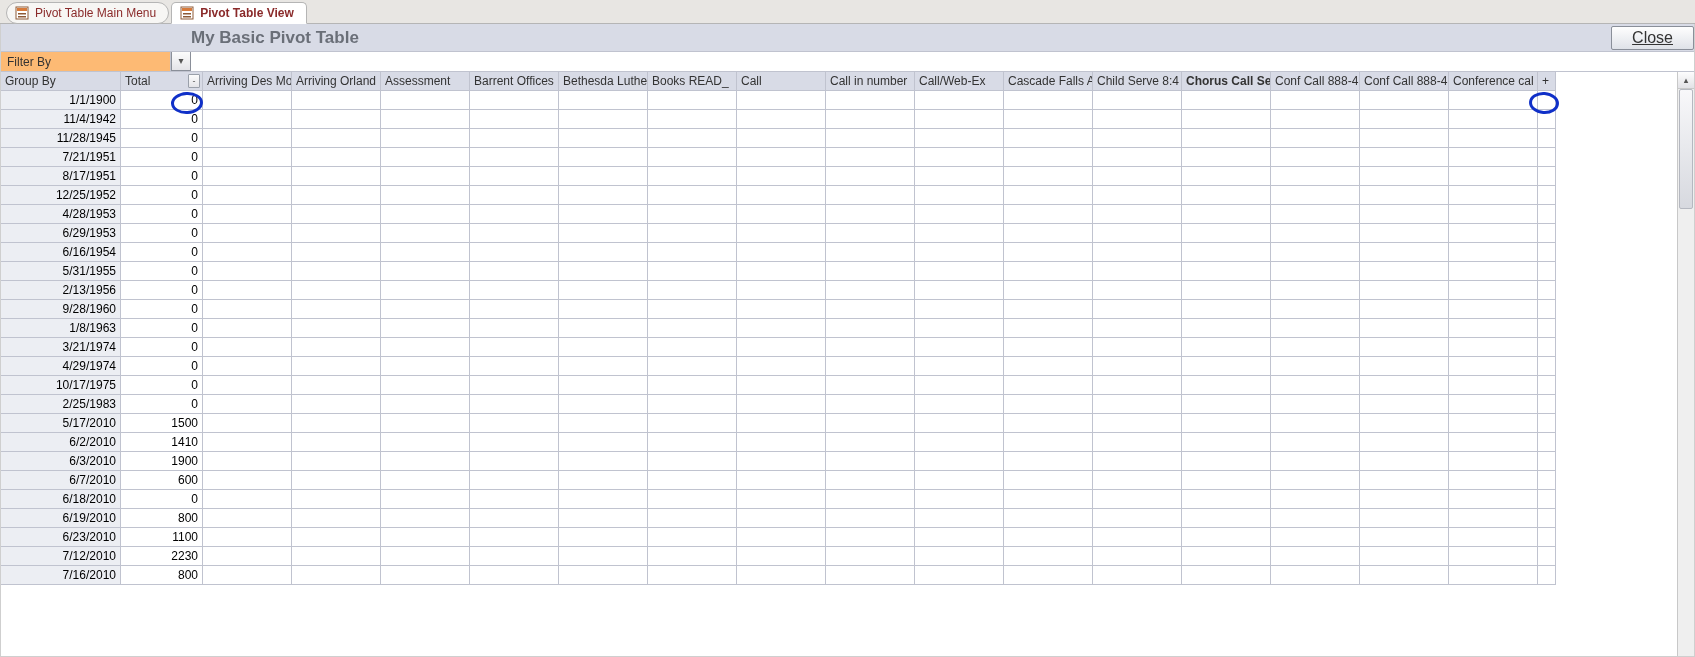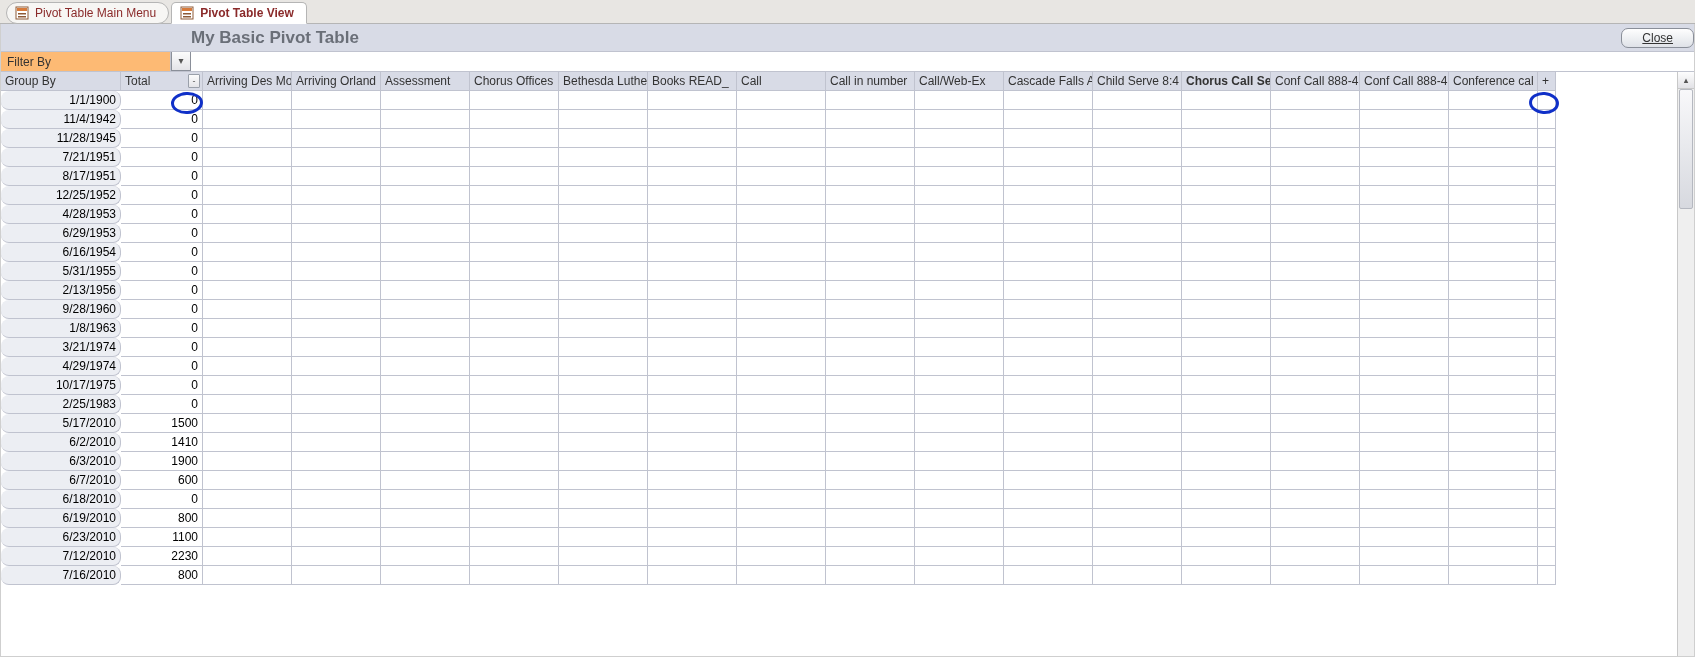--- a/index.html
+++ b/index.html
@@ -85,23 +85,23 @@
     font-size: 17px;
     font-weight: bold;
     color: #6a6f78;
     margin-left: 190px;
   }
   .titlebar .close-btn {
     margin-left: auto;
     padding: 2px 20px;
     background: linear-gradient(#fefefe,#dfe2e8);
     border: 1px solid #8a8f99;
-    border-radius: 7px;
+    border-radius: 2px;
     color: #333;
-    font-size: 12px;
+    font-size: 16px;
     text-decoration: underline;
     cursor: pointer;
   }
   
   .filter-row {
     height: 20px;
     display: flex;
     align-items: stretch;
     border-bottom: 1px solid #c0c3cf;
   }
@@ -155,21 +155,20 @@
   }
   .grid tbody td {
     background: #ffffff;
   }
   .grid tbody tr:nth-child(even) td { background: #ffffff; }
   
   .rowhdr {
     background: #eceef3 !important;
     text-align: right;
     padding-right: 6px;
-    border-radius: 8px;
   }
   .total-cell {
     text-align: right;
     padding-right: 6px;
   }
   
   .plus-col {
     width: 18px;
     min-width:18px;
     text-align: center;
@@ -300,21 +299,21 @@
             <tr id="header-row">
               <th style="width: 120px; margin-left: 22px;">Group By</th>
               <th style="position: relative; width: 82px;">
                 <span>Total</span>
                 <span class="sort-handle">-</span>
               </th>
 
             <th style="width: 89px;">Arriving Des Mo</th>
                 <th style="width: 89px;">Arriving Orland</th>
                 <th style="width: 89px;">Assessment</th>
-                <th style="width: 89px;">Chorus Offices</th>
+                <th style="width: 89px;">Barrent Offices</th>
                 <th style="width: 89px;">Bethesda Luthe</th>
                 <th style="width: 89px;">Books READ_</th>
                 <th style="width: 89px; margin-left: 40px;">Call</th>
                 <th style="width: 89px;">Call in number</th>
                 <th style="width: 89px;">Call/Web-Ex</th>
                 <th style="width: 89px;">Cascade Falls A</th>
                 <th style="width: 89px;">Child Serve 8:4</th>
                 <th style="width: 89px; font-weight: bold;">Chorus Call Ser</th>
                 <th style="width: 89px;">Conf Call 888-4</th>
                 <th style="width: 89px;">Conf Call 888-4</th>

